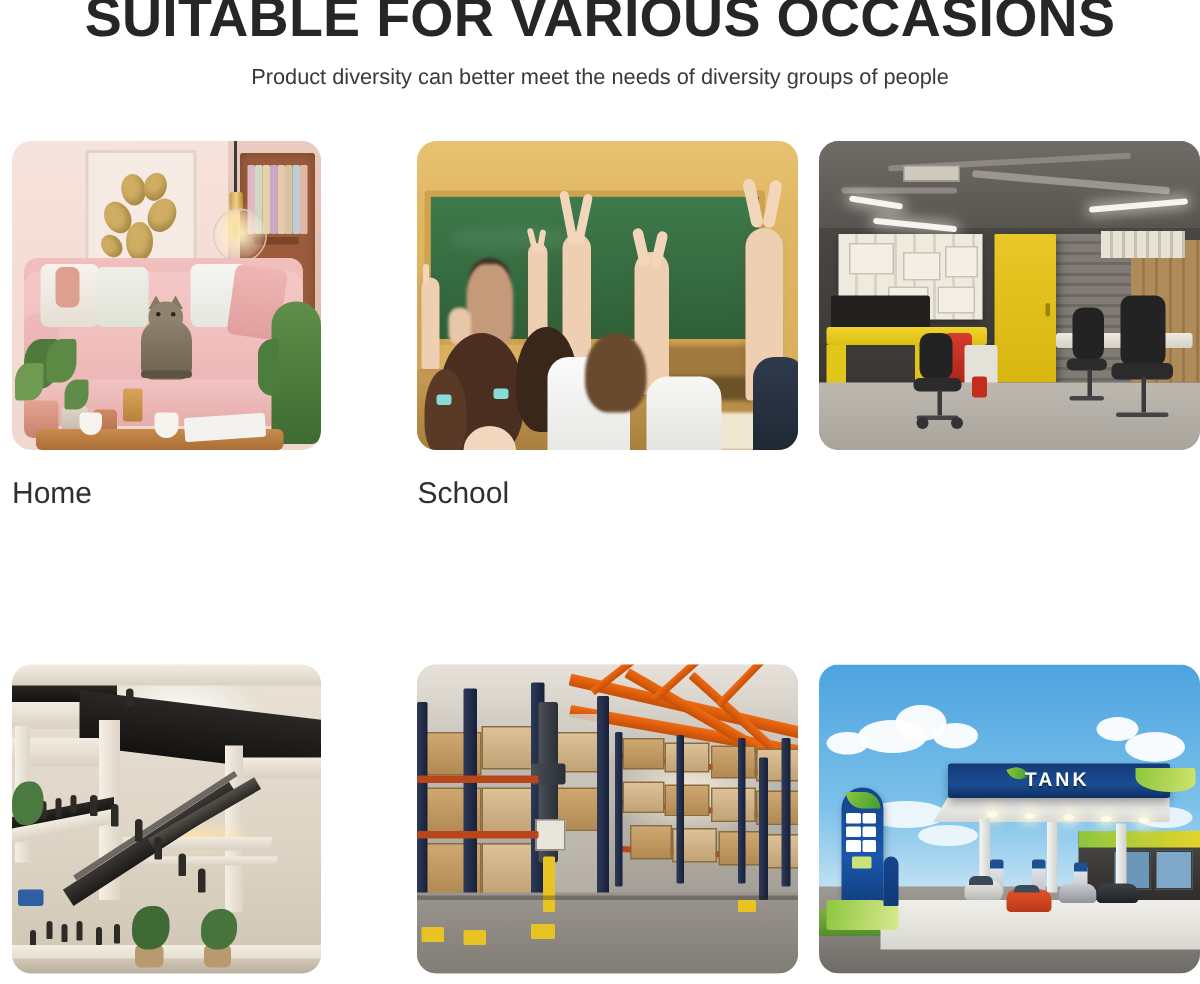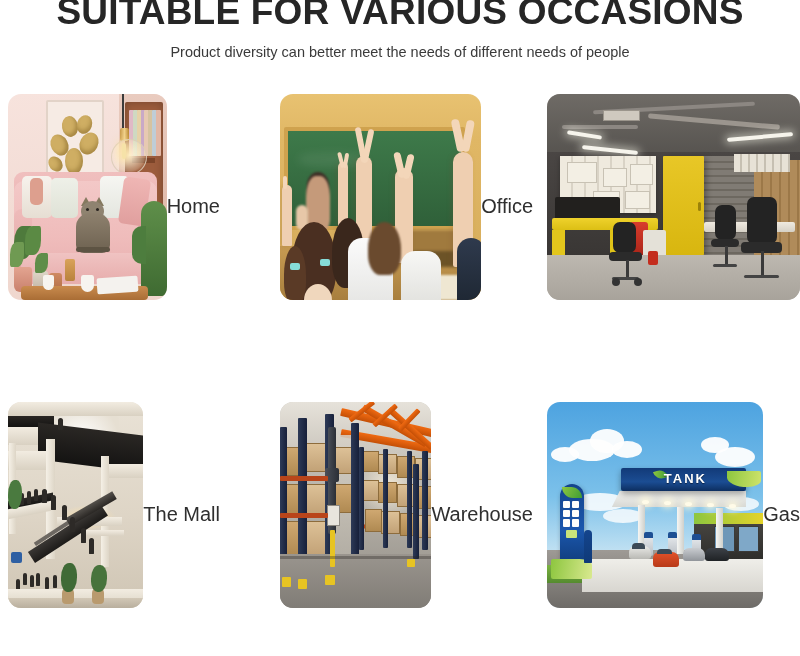--- a/index.html
+++ b/index.html
@@ -43,22 +43,22 @@
     position: absolute;
     top: 100px;
     left: 0;
     width: 800px;
   }
   .row { display: flex; justify-content: flex-start; }
   .row.row2 { margin-top: 102px; }
 
   .cell {
     display: flex;
-    flex-direction: row;
-    align-items: center;
+    flex-direction: column;
+    align-items: flex-start;
   }
   .cell.c1 { width: 212px; margin-left: 8px; }
   .cell.c2 { width: 256px; margin-left: 60px; }
   .cell.c3 { width: 256px; margin-left: 14px; }
 
   .thumb {
     width: 100%;
     height: 206px;
     border-radius: 13px;
     overflow: hidden;
@@ -280,21 +280,21 @@
   .sc-gas .pylon-base { position:absolute; left:2%; bottom:14%; width:19%; height:10%;
      background: linear-gradient(100deg,#8dc63f,#d9e98f); border-radius:2px 30% 2px 2px; }
 </style>
 </head>
 <body>
 
 <div class="page">
 
   <div class="header">
     <h1 class="title">SUITABLE FOR VARIOUS OCCASIONS</h1>
-    <p class="subtitle">Product diversity can better meet the needs of different needs of people</p>
+    <p class="subtitle">Product diversity can better meet the needs of diversity groups of people</p>
   </div>
 
   <div class="grid">
 
     <div class="row row1">
 
       <div class="cell c1">
         <div class="thumb">
           <div class="sc-home">
             <div class="wall-r"></div>
@@ -406,21 +406,21 @@
             <div class="tie" style="left:5%;top:82%;width:10px;height:7px;"></div>
             <div class="tie" style="left:20%;top:80%;width:10px;height:7px;"></div>
             <div class="hair" style="left:26%;top:60%;width:16%;height:34%;background:#3a271c;"></div>
             <div class="shirt" style="left:34%;top:70%;width:22%;height:32%;background:linear-gradient(180deg,#fbfbfb,#e6e6e4);"></div>
             <div class="hair" style="left:44%;top:62%;width:16%;height:26%;background:#6a4a2e;filter:blur(1px);"></div>
             <div class="shirt" style="left:60%;top:76%;width:20%;height:26%;background:linear-gradient(180deg,#f7f7f5,#e2e2de);"></div>
             <div class="shirt" style="left:88%;top:70%;width:14%;height:32%;background:linear-gradient(180deg,#2f3a4d,#1e2733);"></div>
             <div class="head" style="left:12%;top:92%;width:14%;height:16%;background:#f0d7bd;"></div>
           </div>
         </div>
-        <div class="caption">Office</div>
+        <div class="caption">School</div>
       </div>
 
       <div class="cell c3">
         <div class="thumb">
           <div class="sc-office">
             <div class="ceil"></div>
             <div class="duct" style="left:18%;top:6%;width:64%;height:4px;transform:rotate(-3deg);"></div>
             <div class="duct" style="left:40%;top:12%;width:52%;height:5px;transform:rotate(5deg);background:#9b958e;"></div>
             <div class="duct" style="left:6%;top:15%;width:30%;height:4px;"></div>
             <div style="position:absolute;left:22%;top:8%;width:14%;height:4%;background:#cfc9bf;border:1px solid #9b958c;"></div>

